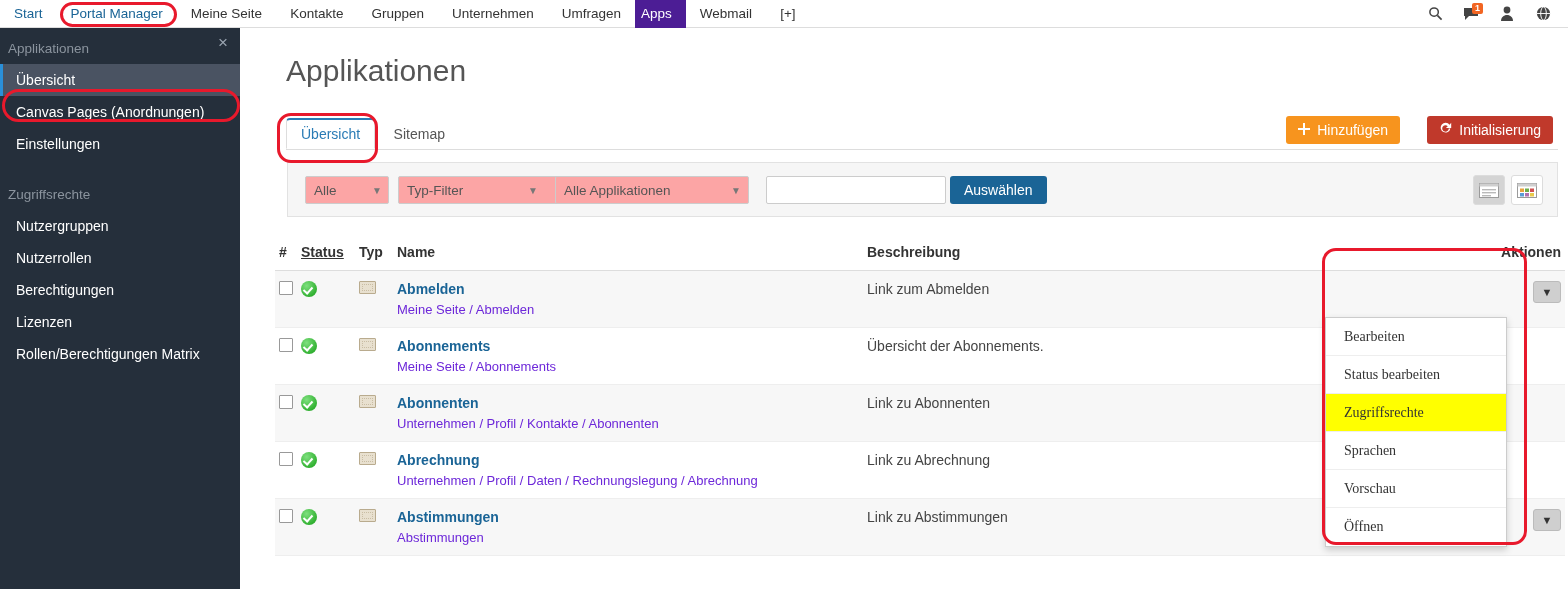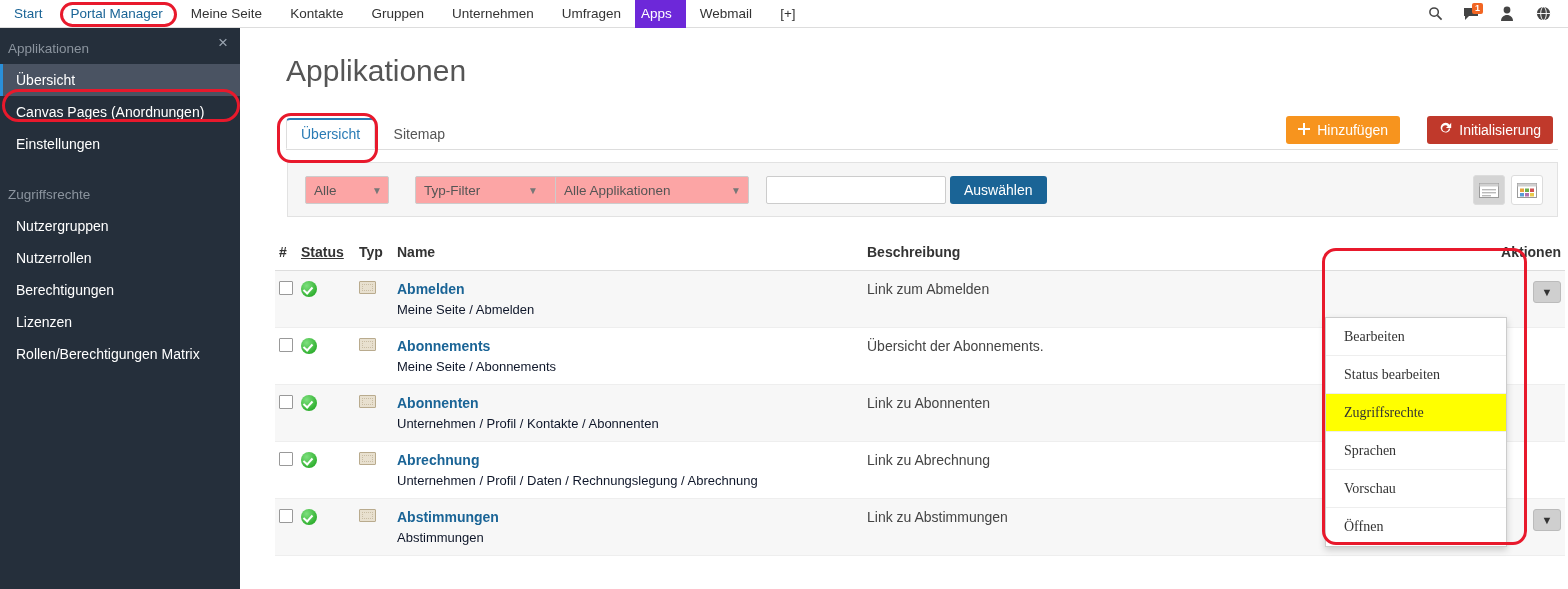--- a/index.html
+++ b/index.html
@@ -23,21 +23,21 @@
     display: flex; align-items: center;
     padding: 0 14px;
     font-size: 13.5px;
     color: #333333;
     height: 28px;
     line-height: 28px;
     white-space: nowrap;
     cursor: pointer;
   }
   .nav-item.active-blue {
-    background: #6d28d9;
+    background: #4c1d95;
     color: #ffffff;
     padding-left: 6px;
   }
   .nav-item.highlighted {
     color: #1a6496;
   }
   .nav-spacer { flex: 1; }
   .nav-icons {
     display: flex; align-items: center;
     gap: 18px; padding-right: 16px;
@@ -217,21 +217,21 @@
   }
   .sel-caret {
     position: absolute;
     top: 22px;
     pointer-events: none;
     color: #777777;
     font-size: 10px;
   }
   #sel-alle { left: 17px; width: 84px; }
   #caret-alle { left: 84px; }
-  #sel-typ { left: 127px; width: 165px; }
+  #sel-typ { left: 110px; width: 165px; }
   #caret-typ { left: 240px; }
   #sel-app { left: 267px; width: 194px; }
   #caret-app { left: 443px; }
   #txt-search {
     position: absolute;
     top: 13px; left: 478px;
     width: 180px; height: 28px;
     border: 1px solid #cccccc;
     background: #ffffff;
     font-size: 13.5px;
@@ -335,21 +335,21 @@
     border: 1px dotted #c9bda4;
   }
   .app-name {
     color: #1a6496;
     font-weight: bold;
     font-size: 14px;
     display: block;
     cursor: pointer;
   }
   .app-path {
-    color: #0f172a;
+    color: #6d28d9;
     font-size: 13px;
     display: block;
     margin-top: 5px;
   }
   .app-desc { color: #444444; font-size: 14px; }
 
   .act-caret {
     width: 28px; height: 22px;
     background: #cfcfcf;
     border: 1px solid #bbbbbb;

